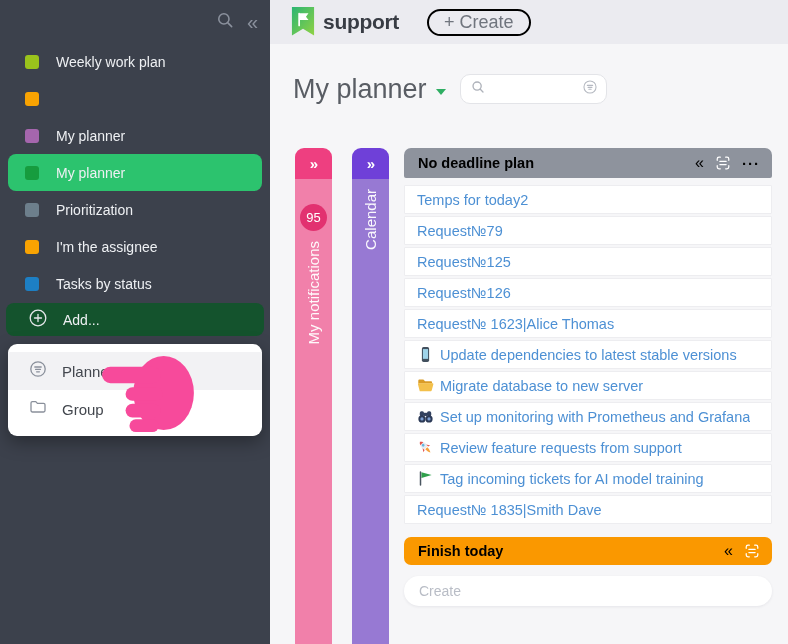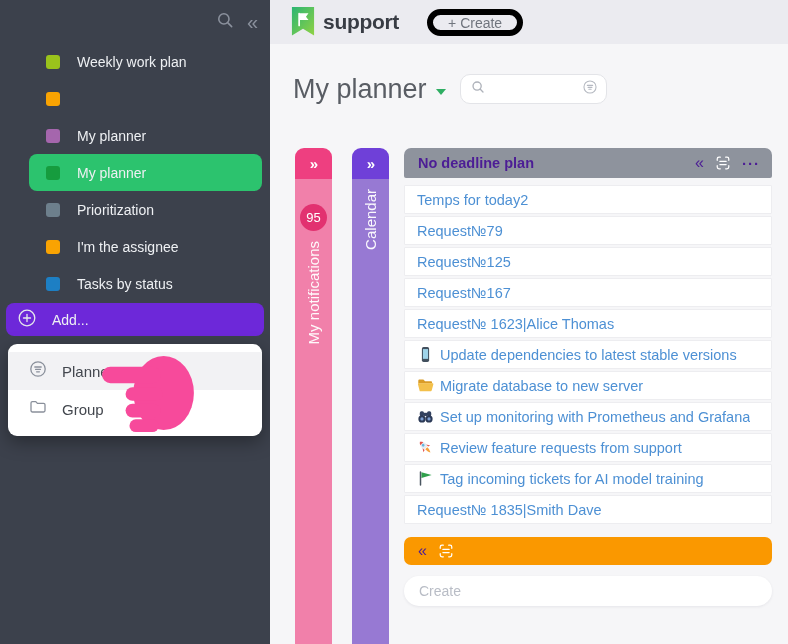--- a/index.html
+++ b/index.html
@@ -4,38 +4,38 @@
 <style>
   * { margin:0; padding:0; box-sizing:border-box; }
   html,body { background:#e6e7ea; }
   body { font-family:"Liberation Sans", sans-serif; }
   .screen { position:relative; width:788px; height:644px; overflow:hidden; background:#f6f6f8; }
 
   
   .sidebar { position:absolute; left:0; top:0; width:270px; height:644px; background:#3c414c; }
   .sidebar-top { position:absolute; top:10px; right:12px; display:flex; align-items:center; gap:12px; color:#8b919d; }
   .sidebar-top .chev { font-size:20px; line-height:1; cursor:pointer; }
-  .side-list { position:absolute; top:43px; left:0; right:0;padding-left:21px; }
+  .side-list { position:absolute; top:43px; left:0; right:0; }
   .side-item { display:flex; align-items:center; height:37px; margin:0 8px; padding-left:17px; border-radius:8px; cursor:pointer; }
   .side-item .sq { width:14px; height:14px; border-radius:3px; flex:0 0 auto; }
   .side-item .lbl { margin-left:17px; color:#eef0f3; font-size:14px; }
   .side-item.selected { background:#2cc36e; }
-  .add-row { position:absolute; top:303px; left:6px; right:6px; height:33px; background:#6d28d9; border-radius:8px; display:flex; align-items:center; padding-left:11px; cursor:pointer; }
+  .add-row { position:absolute; top:303px; left:6px; right:6px; height:33px; background:#14532d; border-radius:8px; display:flex; align-items:center; padding-left:22px; cursor:pointer; }
   .add-row .lbl { margin-left:15px; color:#eef0f3; font-size:14px; }
   .popup { position:absolute; top:344px; left:8px; width:254px; background:#ffffff; border-radius:9px; box-shadow:0 6px 18px rgba(0,0,0,.35); padding:8px 0; }
   .popup-row { display:flex; align-items:center; height:38px; padding-left:21px; cursor:pointer; }
   .popup-row.hover { background:#f2f2f4; }
   .popup-row .lbl { margin-left:15px; color:#43474e; font-size:15px; }
   .hand { position:absolute; left:102px; top:352px; width:94px; height:82px; pointer-events:none; }
 
   
   .topbar { position:absolute; left:270px; top:0; width:518px; height:44px; background:#ebebf0; display:flex; align-items:center; }
   .logo { display:flex; align-items:center; margin-left:20px; cursor:pointer; }
   .logo-text { margin-left:7px; font-size:21px; font-weight:700; color:#383c44; letter-spacing:-0.3px; }
-  .create-btn { margin-left:28px; height:27px; padding:0 15px; border-radius:14px; border:6px solid #000000; background:transparent; color:#70757e; font-size:14px; font-family:inherit; cursor:pointer; }
+  .create-btn { margin-left:28px; height:27px; padding:0 15px; border-radius:14px; border:2px solid #000000; background:transparent; color:#70757e; font-size:18px; font-family:inherit; cursor:pointer; }
 
   
   .main { position:absolute; left:270px; top:44px; width:518px; height:600px; background:#f6f6f8; }
   .title-row { display:flex; align-items:center; padding:30px 0 0 23px; }
   .page-title { font-size:27px; font-weight:400; color:#595d64; line-height:1; }
   .caret { width:0; height:0; border-left:5px solid transparent; border-right:5px solid transparent; border-top:6px solid #2fae63; margin-left:9px; margin-top:5px; cursor:pointer; }
   .search-box { margin-left:14px; width:147px; height:30px; background:#ffffff; border:1px solid #e3e4e8; border-radius:10px; display:flex; align-items:center; padding:0 8px 0 9px; }
   .search-box input { flex:1; min-width:0; border:none; outline:none; font-size:13px; color:#555; background:transparent; font-family:inherit; }
   .search-box .mag { color:#aeb2ba; }
 
@@ -45,21 +45,21 @@
   .vbar.pink .vbar-head { background:#ee3f80; }
   .vbar.pink .vbar-body { background:#f180aa; }
   .vbar.purple { left:82px; }
   .vbar.purple .vbar-head { background:#6f40d8; }
   .vbar.purple .vbar-body { background:#9779d3; }
   .vbar-body { height:465px; display:flex; flex-direction:column; align-items:center; }
   .badge { margin-top:25px; width:27px; height:27px; border-radius:50%; background:#e23170; color:#fff; font-size:13px; display:flex; align-items:center; justify-content:center; }
   .vtext { margin-top:10px; writing-mode:vertical-rl; transform:rotate(180deg); color:rgba(255,255,255,.95); font-size:15px; }
 
   .plan-col { position:absolute; left:134px; top:104px; width:368px; }
-  .plan-header { height:30px; border-radius:7px 7px 2px 2px; display:flex; align-items:center; color:#4c1d95; padding:0 12px 0 14px; }
+  .plan-header { height:30px; border-radius:7px 7px 2px 2px; display:flex; align-items:center; color:#000000; padding:0 12px 0 14px; }
   .plan-header.gray { background:#8e939d; }
   .plan-header.orange { background:#fa9800; margin-top:13px; height:28px; border-radius:7px; }
   .plan-header .ph-title { font-size:14.5px; font-weight:600; flex:1; }
   .ph-icons { display:flex; align-items:center; gap:11px; }
   .ph-icons .chev { font-size:16px; line-height:1; cursor:pointer; }
   .ph-icons .more { font-size:15px; font-weight:700; letter-spacing:1px; line-height:1; cursor:pointer; }
   .ph-icons svg { cursor:pointer; display:block; }
 
   .tasks { margin-top:7px; }
   .task-row { height:29px; margin-bottom:2px; background:#fff; border:1px solid #ededf0; border-radius:1px; display:flex; align-items:center; padding-left:12px; cursor:pointer; }
@@ -244,21 +244,21 @@
           <div class="task-row">
             <span class="task-label">Temps for today2</span>
           </div>
           <div class="task-row">
             <span class="task-label">Request№79</span>
           </div>
           <div class="task-row">
             <span class="task-label">Request№125</span>
           </div>
           <div class="task-row">
-            <span class="task-label">Request№167</span>
+            <span class="task-label">Request№126</span>
           </div>
           <div class="task-row">
             <span class="task-label">Request№ 1623|Alice Thomas</span>
           </div>
           <div class="task-row">
             <span class="task-icon">
               <svg viewBox="0 0 16 16">
                 <rect x="4.6" y="1" width="6.8" height="14" rx="1.6" fill="#42505e"></rect>
                 <rect x="5.6" y="2.9" width="4.8" height="9.2" fill="#9fd4ea"></rect>
               </svg>
@@ -311,20 +311,21 @@
               </svg>
             </span>
             <span class="task-label">Tag incoming tickets for AI model training</span>
           </div>
           <div class="task-row">
             <span class="task-label">Request№ 1835|Smith Dave</span>
           </div>
         </div>
 
       <div class="plan-header orange">
+        <span class="ph-title">Finish today</span>
         <span class="ph-icons">
           <span class="chev">«</span>
           <span>
             <svg width="16" height="16" viewBox="0 0 18 18" fill="none" stroke="#fff" stroke-width="1.4" stroke-linecap="round">
                 <path d="M6,2.5 H4.5 C3.4,2.5 2.5,3.4 2.5,4.5 V6"></path>
                 <path d="M12,2.5 H13.5 C14.6,2.5 15.5,3.4 15.5,4.5 V6"></path>
                 <path d="M6,15.5 H4.5 C3.4,15.5 2.5,14.6 2.5,13.5 V12"></path>
                 <path d="M12,15.5 H13.5 C14.6,15.5 15.5,14.6 15.5,13.5 V12"></path>
                 <line x1="5.5" y1="7.2" x2="12.5" y2="7.2"></line>
                 <line x1="5.5" y1="10.8" x2="12.5" y2="10.8"></line>

